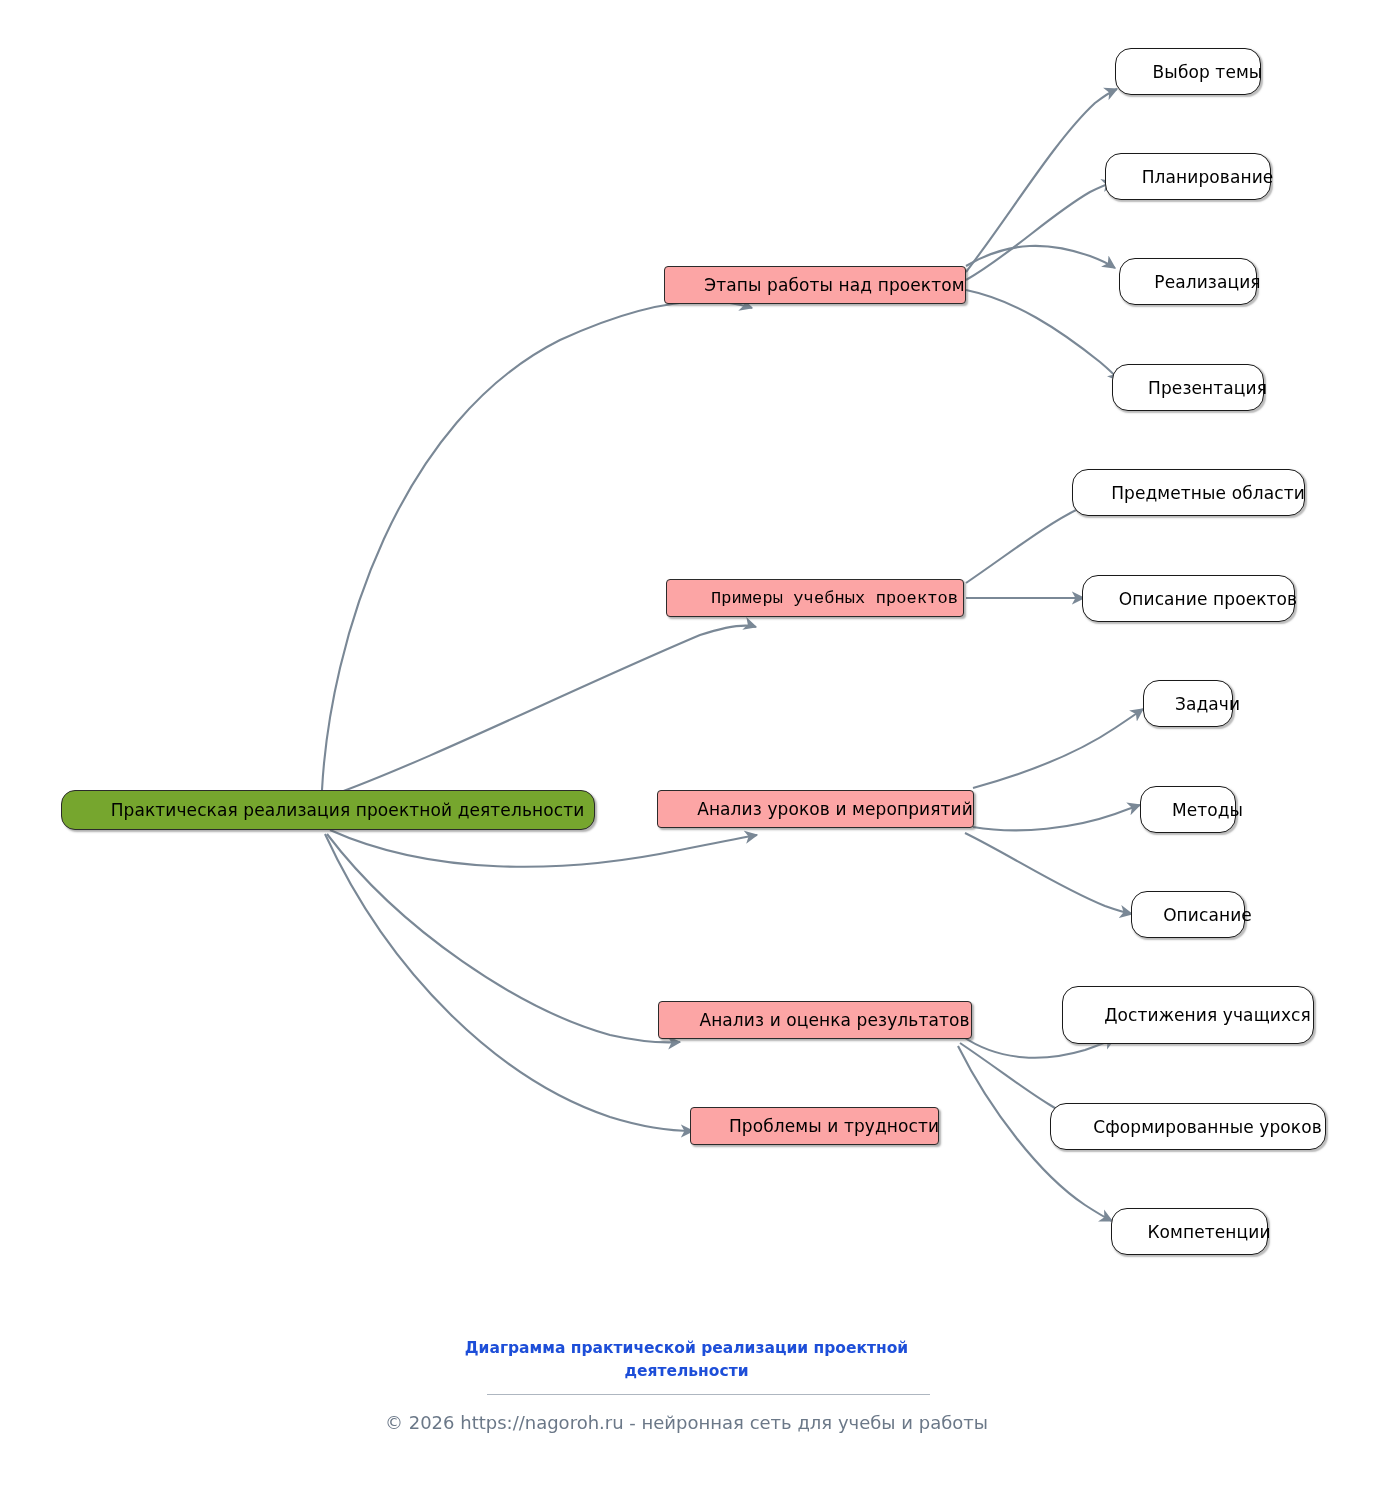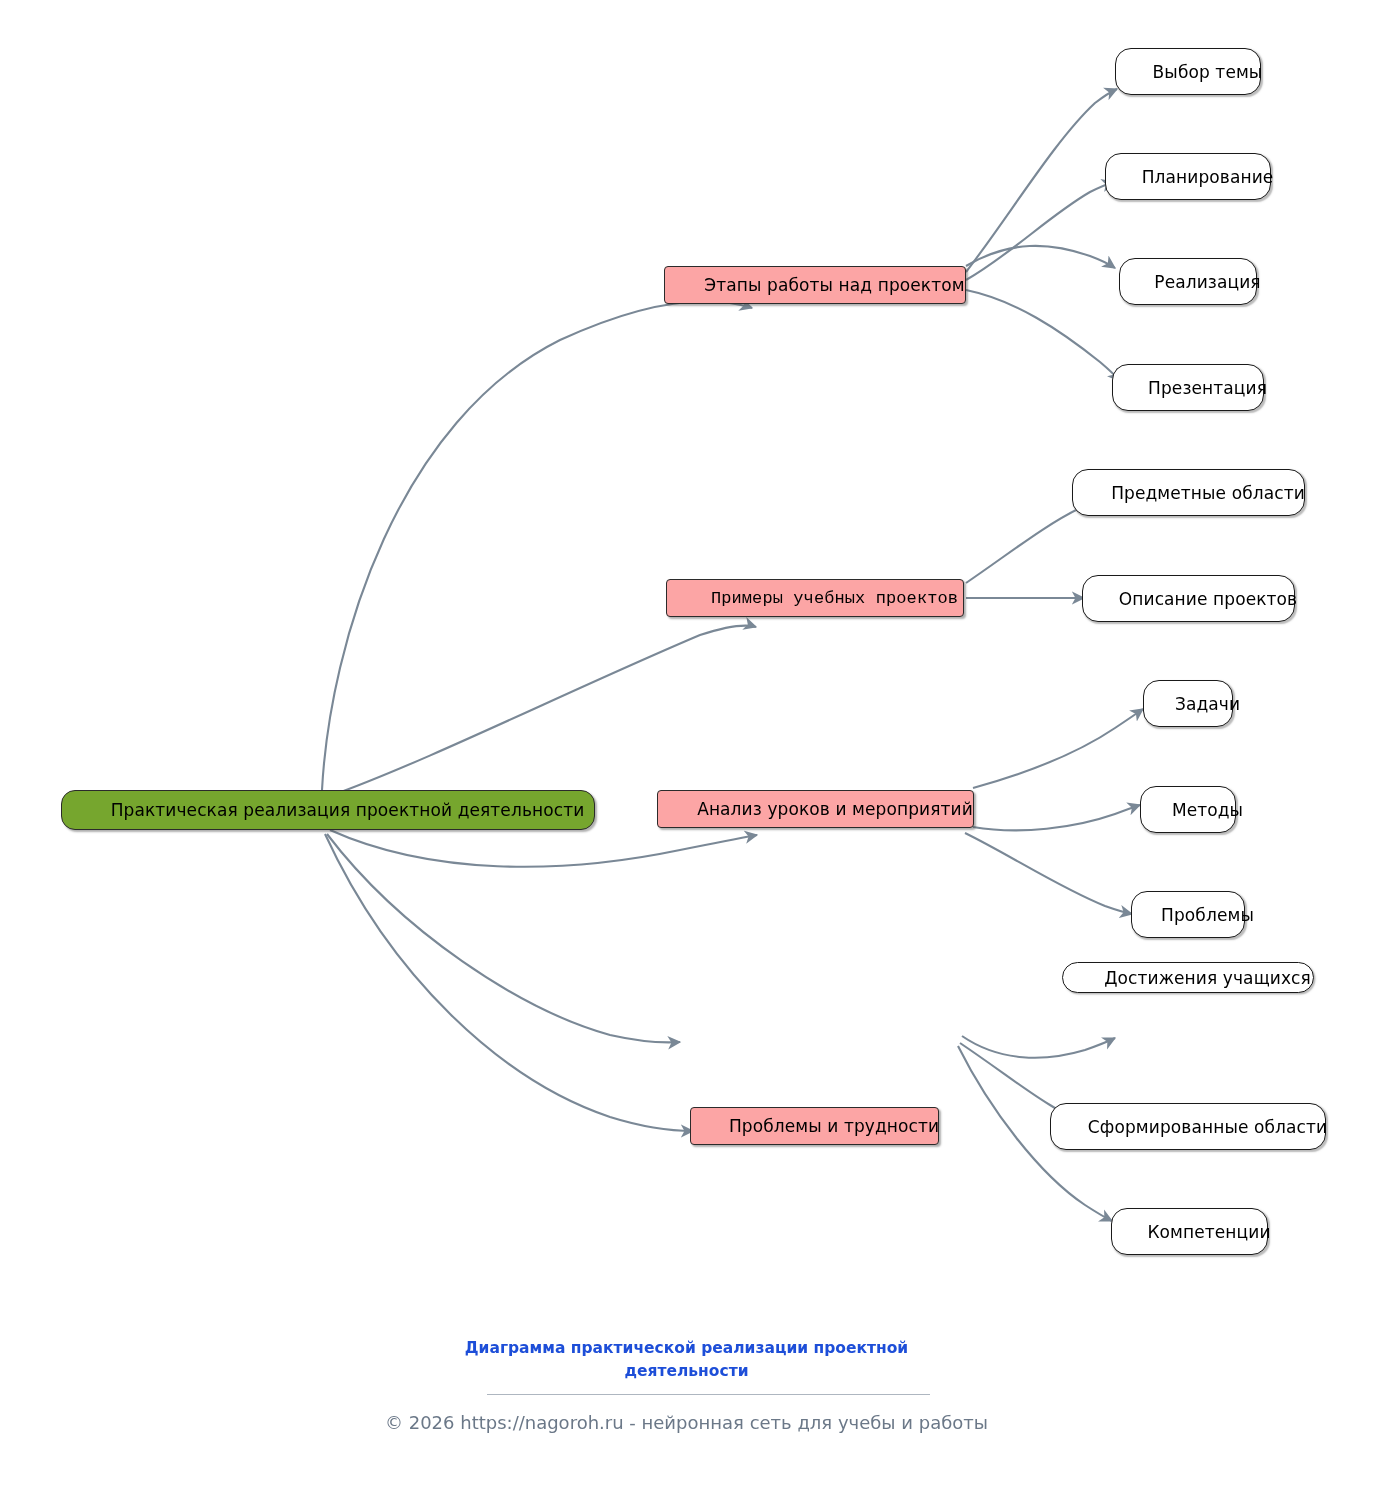--- a/index.html
+++ b/index.html
@@ -157,28 +157,31 @@
   <div class="node branch" style="left:657px; top:790px; width:317px; height:38px;">
     <span>Анализ уроков и мероприятий</span>
   </div>
   <div class="node leaf" style="left:1143px; top:680px; width:90px; height:47px;">
     <span>Задачи</span>
   </div>
   <div class="node leaf" style="left:1140px; top:786px; width:96px; height:47px;">
     <span>Методы</span>
   </div>
   <div class="node leaf" style="left:1131px; top:891px; width:114px; height:47px;">
-    <span>Проблемы</span>
+    <span>Описание</span>
   </div>
 
-  <div class="node leaf" style="left:1062px; top:962px; width:252px; height:31px;">
+  <div class="node branch" style="left:658px; top:1001px; width:314px; height:38px;">
+    <span>Анализ и оценка результатов</span>
+  </div>
+  <div class="node leaf" style="left:1062px; top:986px; width:252px; height:58px;">
     <span>Достижения учащихся</span>
   </div>
   <div class="node leaf" style="left:1050px; top:1103px; width:276px; height:47px;">
-    <span>Сформированные области</span>
+    <span>Сформированные уроков</span>
   </div>
   <div class="node leaf" style="left:1111px; top:1208px; width:157px; height:47px;">
     <span>Компетенции</span>
   </div>
 
   <div class="node branch" style="left:690px; top:1107px; width:249px; height:38px;">
     <span>Проблемы и трудности</span>
   </div>
 
   <div class="footer" id="footer-title">

